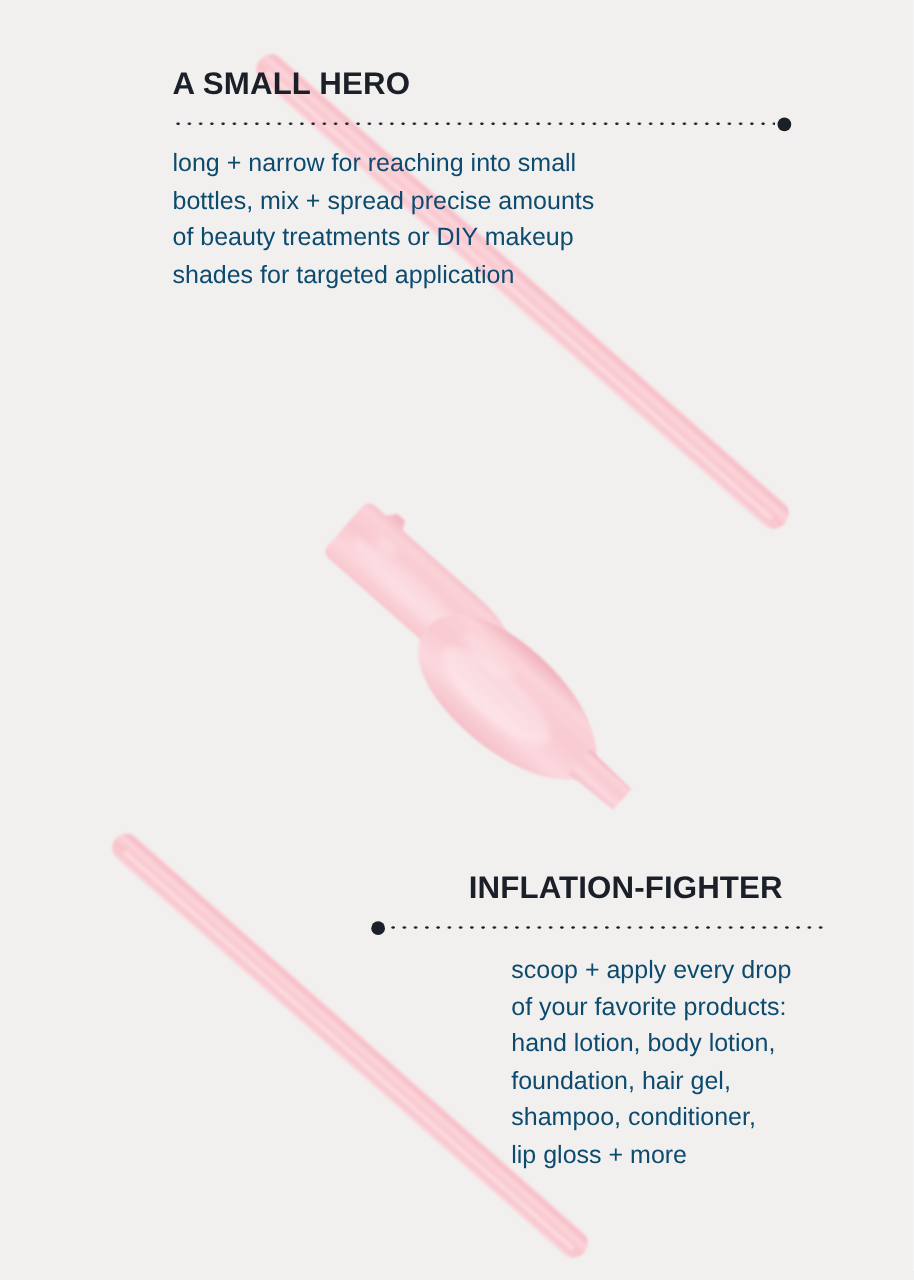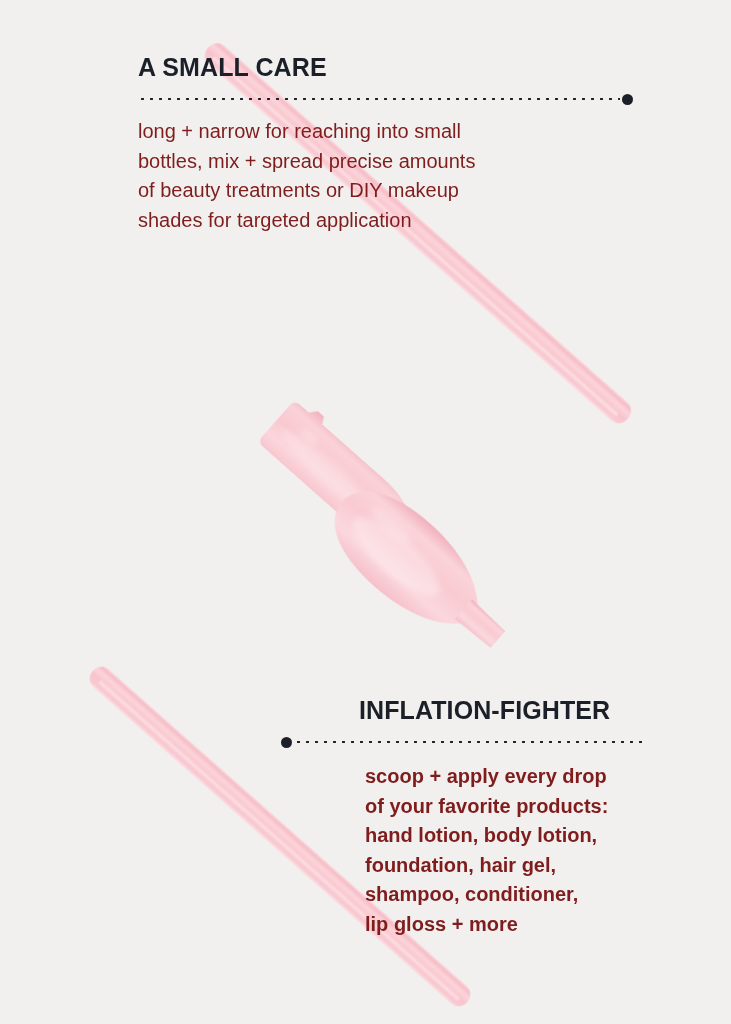--- a/index.html
+++ b/index.html
@@ -39,21 +39,21 @@
     line-height: 30px;
     margin: 0;
     white-space: pre-line;
   }
   .callout-body {
     font-size: 20px;
     font-weight: normal;
     line-height: 29.5px;
     margin: 0;
     white-space: pre-line;
-    color: #7f1d1d;
+    color: #0c4a6e;
   }
 
   
   .rule {
     position: relative;
     height: 14px;
     display: flex;
     align-items: center;
   }
   .rule .dots {
@@ -75,25 +75,25 @@
   .rule.dot-right .endpoint { margin-left: 2px; }
   .rule.dot-left  .endpoint { margin-right: 2px; order: -1; }
 
   
   #callout-hero        { left: 138px; top: 52px;  width: 495px; }
   #callout-hero .rule  { margin-top: 10px; margin-bottom: 11px; }
 
   #callout-fingerless        { left: 28px;  top: 281px; width: 367px; }
   #callout-fingerless .rule  { margin-top: 12px; margin-bottom: 13px; }
 
-  #callout-inflation        { left: 281px; top: 695px; width: 362px; }
+  #callout-inflation        { left: 297px; top: 695px; width: 362px; }
   #callout-inflation .rule  { margin-top: 10px; margin-bottom: 13px; }
   #callout-inflation .callout-heading,
   #callout-inflation .callout-body { margin-left: 78px; }
-  #callout-inflation .callout-body { margin-left: 84px; font-weight: bold; }
+  #callout-inflation .callout-body { margin-left: 112px; }
 </style>
 </head>
 <body>
 
 <div id="page">
 
   <svg id="product-art" viewBox="0 0 731 1024">
     <defs>
 
       <linearGradient id="handleShade" x1="0" y1="0" x2="1" y2="0">
@@ -179,21 +179,21 @@
 
         <path d="M 404 630 L 430 630 L 428 676 L 406 676 Z" fill="url(#scoopShade)" filter="url(#softEdge)"></path>
 
         <ellipse cx="412" cy="545" rx="18" ry="56" fill="#ffffff" opacity="0.30" filter="url(#veryBlur)"></ellipse>
         <ellipse cx="432" cy="520" rx="7" ry="26" fill="#ffffff" opacity="0.22" filter="url(#veryBlur)"></ellipse>
       </g>
     </g>
   </svg>
 
   <div class="callout" id="callout-hero">
-    <h2 class="callout-heading">A SMALL CARE</h2>
+    <h2 class="callout-heading">A SMALL HERO</h2>
     <div class="rule dot-right">
       <span class="dots"></span>
       <span class="endpoint"></span>
     </div>
     <p class="callout-body">long + narrow for reaching into small
 bottles, mix + spread precise amounts
 of beauty treatments or DIY makeup
 shades for targeted application</p>
   </div>
 

